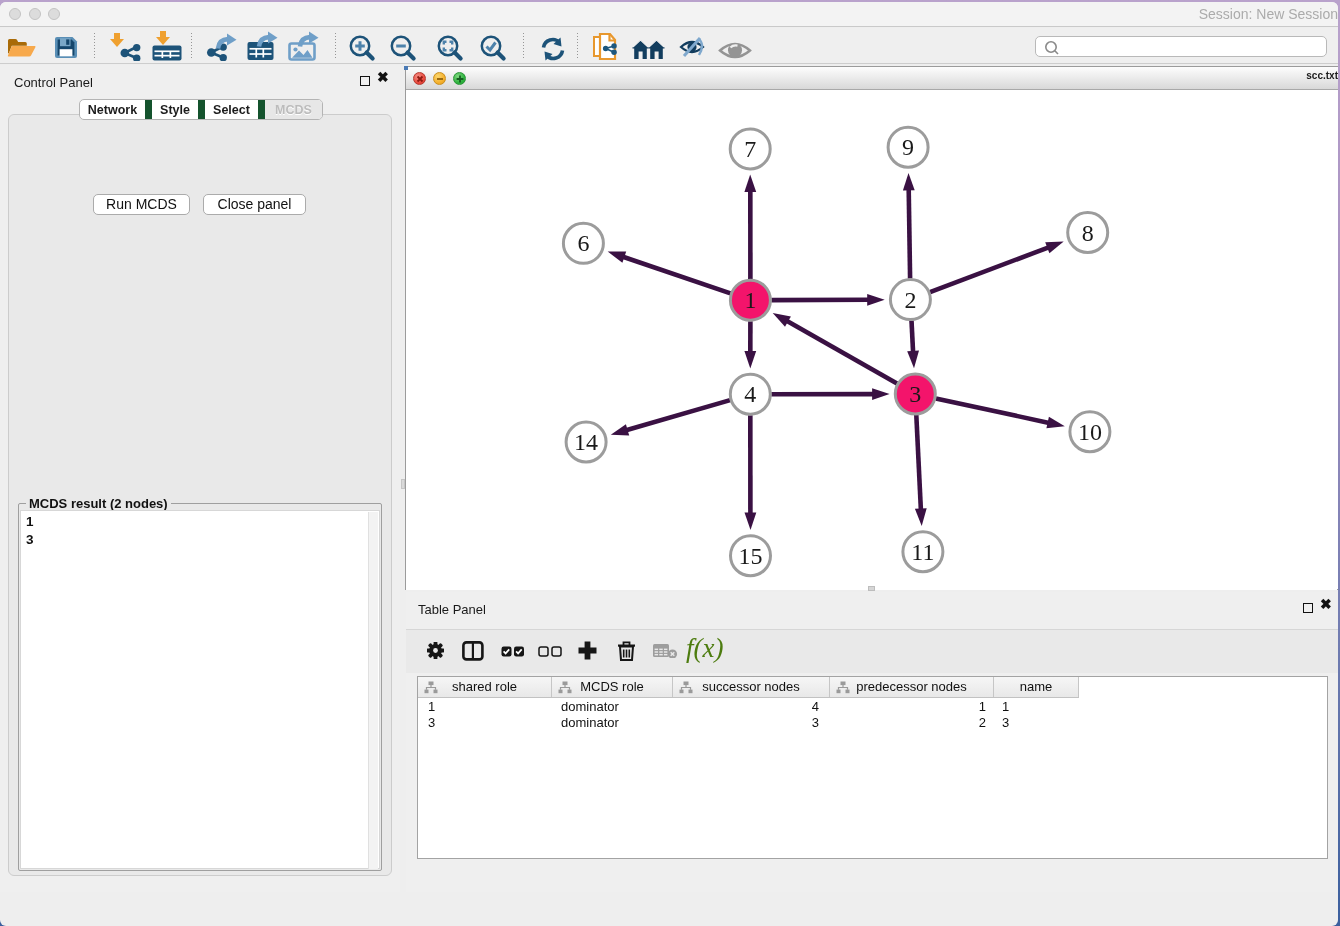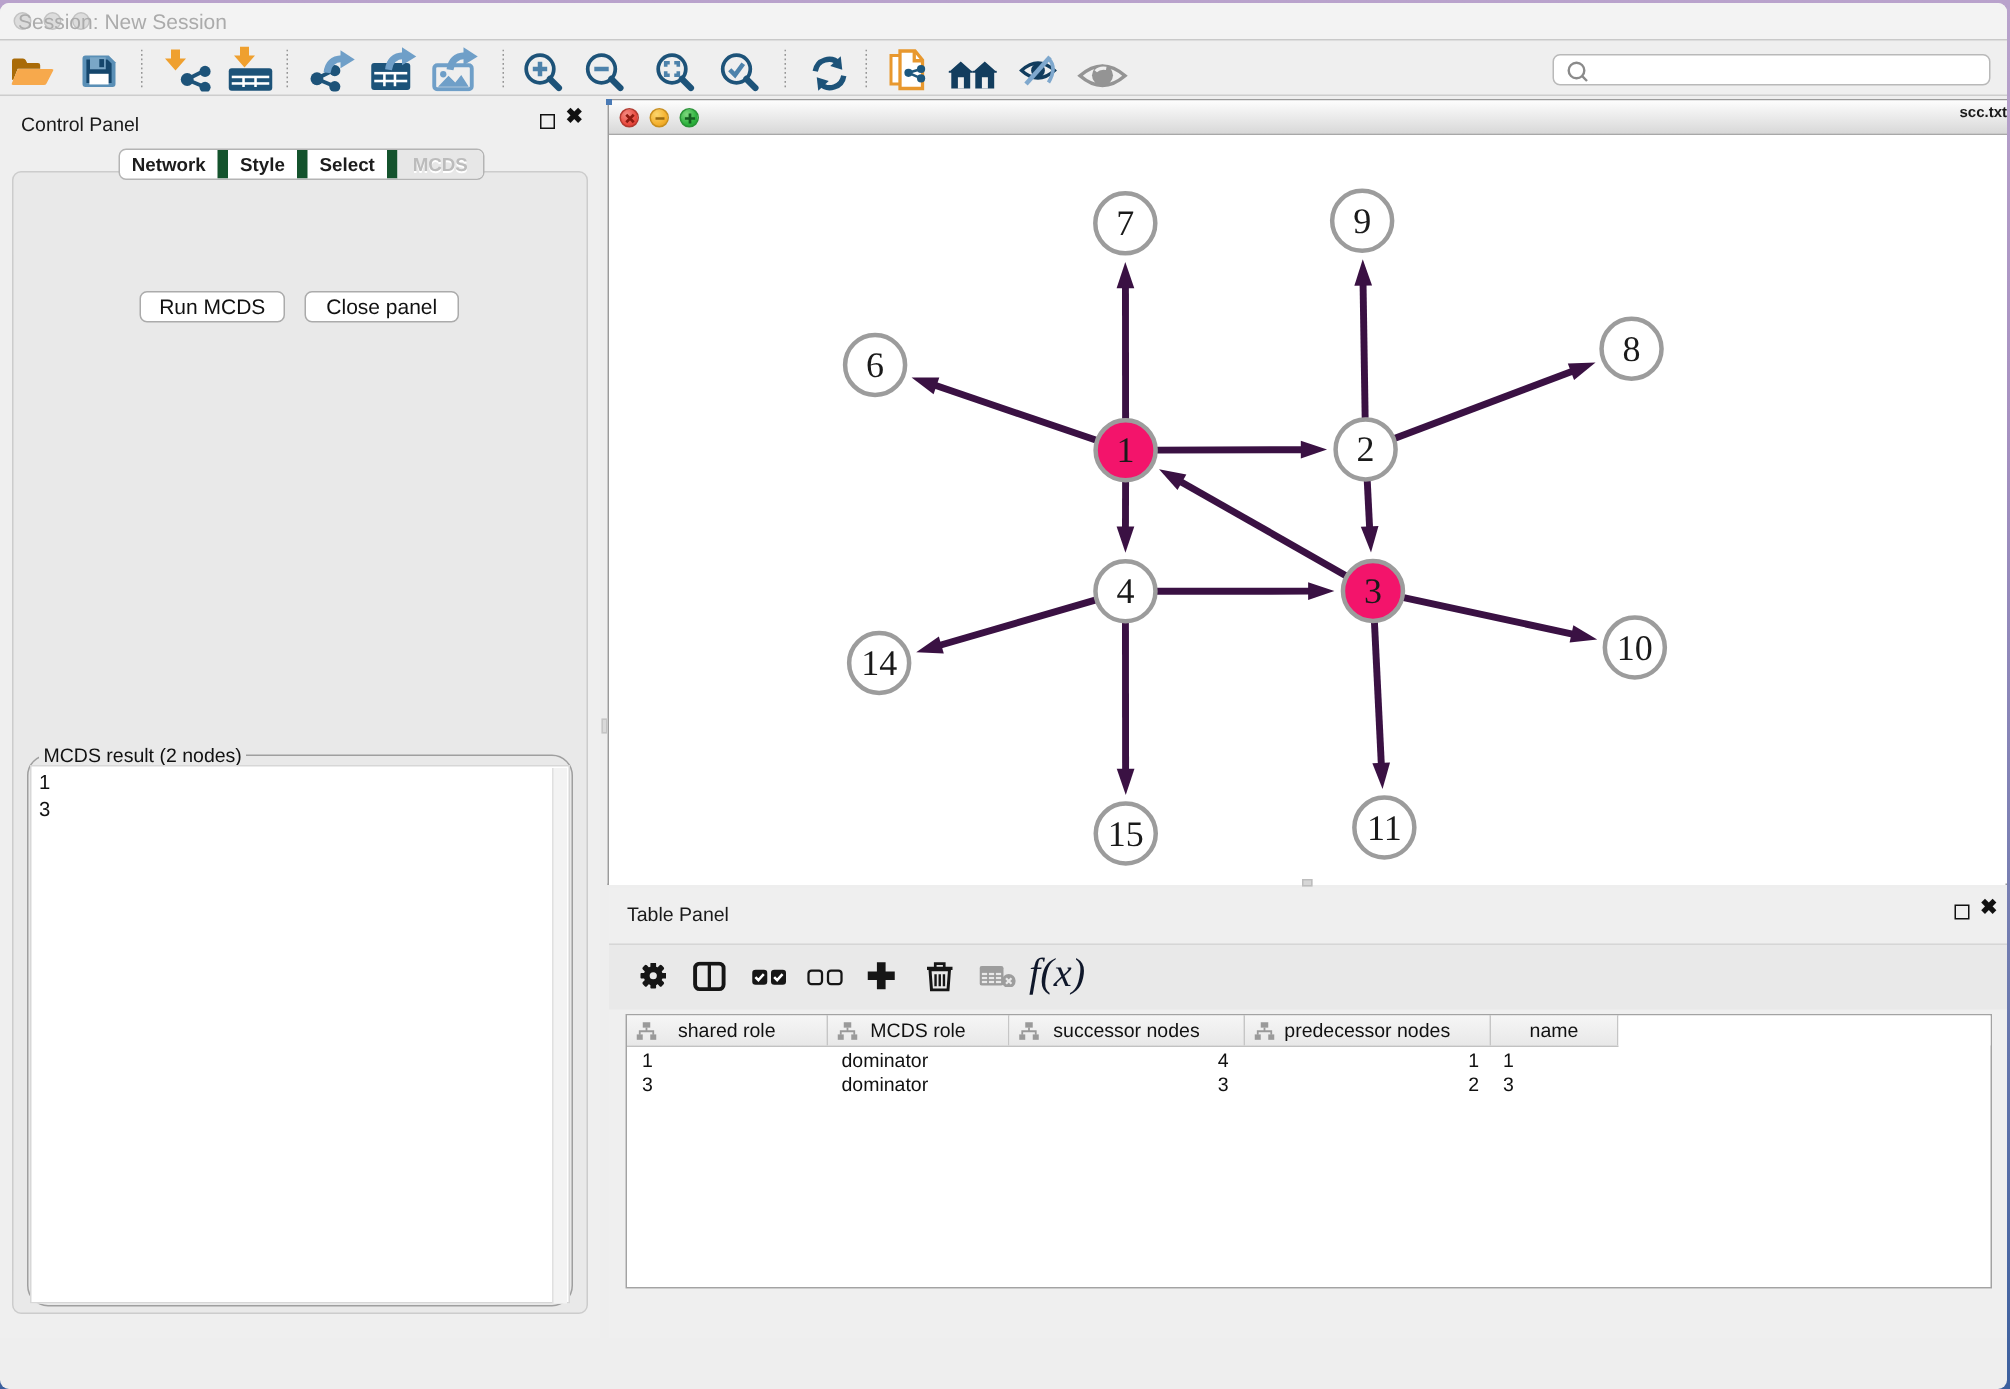--- a/index.html
+++ b/index.html
@@ -7,22 +7,22 @@
   body { background:linear-gradient(#b9a2cc 0%, #a892c2 30%, #6f7bb0 70%, #3b5f9e 100%);
          font-family:"Liberation Sans", sans-serif; }
   #win { position:absolute; left:0; top:2px; width:1338px; height:924px;
          background:#eeeeee; border-radius:6px 6px 6px 6px; overflow:hidden; }
   .abs { position:absolute; }
   
   #titlebar { position:absolute; left:0; top:0; width:100%; height:25px;
               background:#f3f3f3; border-bottom:1px solid #c9c9c9; }
   .tl { position:absolute; top:6px; width:12px; height:12px; border-radius:50%;
         background:#dcdcdc; border:1px solid #c3c3c3; }
-  #wtitle { position:absolute; top:4px; left:0; width:100%; text-align:left;
-            color:#ababab; font-size:14px;padding-left:12px; }
+  #wtitle { position:absolute; top:4px; left:0; width:100%; text-align:right;
+            color:#ababab; font-size:14px; }
   
   #toolbar { position:absolute; left:0; top:26px; width:100%; height:36px;
              background:#efefef; border-bottom:1px solid #cdcdcd; }
   .sep { position:absolute; top:5px; height:26px; width:1px;
          background-image:linear-gradient(#969696 34%, rgba(0,0,0,0) 34%);
          background-size:1px 3px; }
   .tbi { position:absolute; top:5px; }
   #searchbox { position:absolute; right:11px; top:8px; width:292px; height:21px;
                background:#fff; border:1px solid #b9b9b9; border-radius:5px; }
   
@@ -39,21 +39,21 @@
            background:#e9e9e9; border:1px solid #cccccc; border-radius:6px; }
   #optlab { position:absolute; left:0; top:74px; width:100%; text-align:center;
             font-size:14px; color:#111; }
   #optsel { position:absolute; left:44px; top:96px; width:312px; height:20px; background:#fff;
             border:1px solid #ababab; border-radius:4px; font-size:14px; color:#111;
             line-height:18px; padding-left:12px; }
   .cbtn { position:absolute; top:129px; height:21px; background:#fff; border:1px solid #ababab;
           border-radius:5px; font-size:14px; color:#111; text-align:center; line-height:19px; }
   
   #fs { position:absolute; left:18px; top:438px; width:364px; height:368px;
-        border:1px solid #9f9f9f; border-radius:14px; }
+        border:1px solid #9f9f9f; border-radius:2px;font-weight:bold; }
   #fslegend { position:absolute; left:7px; top:-8px; background:#e9e9e9; padding:0 3px;
               font-size:13px; color:#111; }
   #fsinner { position:absolute; left:1px; top:6px; width:360px; height:359px; background:#fff;
              border:1px solid #d7d7d7; }
   #fstext { position:absolute; left:5px; top:2px; font-size:13.5px; color:#111; line-height:17.5px; }
   #fsscroll { position:absolute; right:1px; top:1px; width:10px; height:357px; background:#f3f3f3;
               border-left:1px solid #e0e0e0; }
   
   #statusbar { position:absolute; left:0; top:890px; width:100%; height:34px;
                background:#efefef; border-top:1px solid #cfcfcf; }
@@ -373,21 +373,21 @@
           <rect x="10.93" y="5.60" width="3.47" height="1.47" fill="#e9e9e9"></rect>
           <rect x="1.60" y="8.27" width="3.47" height="1.47" fill="#e9e9e9"></rect>
           <rect x="6.27" y="8.27" width="3.47" height="1.47" fill="#e9e9e9"></rect>
           <rect x="10.93" y="8.27" width="3.47" height="1.47" fill="#e9e9e9"></rect>
           <rect x="1.60" y="10.93" width="3.47" height="1.47" fill="#e9e9e9"></rect>
           <rect x="6.27" y="10.93" width="3.47" height="1.47" fill="#e9e9e9"></rect>
           <rect x="10.93" y="10.93" width="3.47" height="1.47" fill="#e9e9e9"></rect>
           <circle cx="19.5" cy="11" r="4.6" fill="#9d9d9d"></circle>
           <path d="M17.7 9.2 L21.3 12.8 M21.3 9.2 L17.7 12.8" stroke="#e9e9e9" stroke-width="1.5"></path>
         </svg>
-      <div style="position:absolute;left:280px;top:3px;font-family:'Liberation Serif',serif;font-style:italic;font-size:27px;color:#0f172a;text-align:center;">f(x)</div>
+      <div style="position:absolute;left:280px;top:3px;font-family:'Liberation Serif',serif;font-style:italic;font-size:27px;color:#4d7c0f;text-align:center;">f(x)</div>
       </div>
     <div id="ttable">
         <div class="thcell" style="left:0px;width:134px;">shared role</div>
       <div style="position:absolute;left:0px;top:0;width:22px;height:20px;">
           <svg style="position:absolute;left:6px;top:4px" width="14" height="13" viewBox="0 0 14 13">
             <rect x="4.5" y="0.5" width="5" height="3.6" fill="#9a9a9a"></rect>
             <rect x="0.5" y="8.6" width="4" height="3.6" fill="#9a9a9a"></rect>
             <rect x="9.5" y="8.6" width="4" height="3.6" fill="#9a9a9a"></rect>
             <path d="M7 4 L7 6.5 M2.5 8.8 L2.5 6.5 L11.5 6.5 L11.5 8.8" fill="none" stroke="#9a9a9a" stroke-width="1.2"></path>
           </svg>

